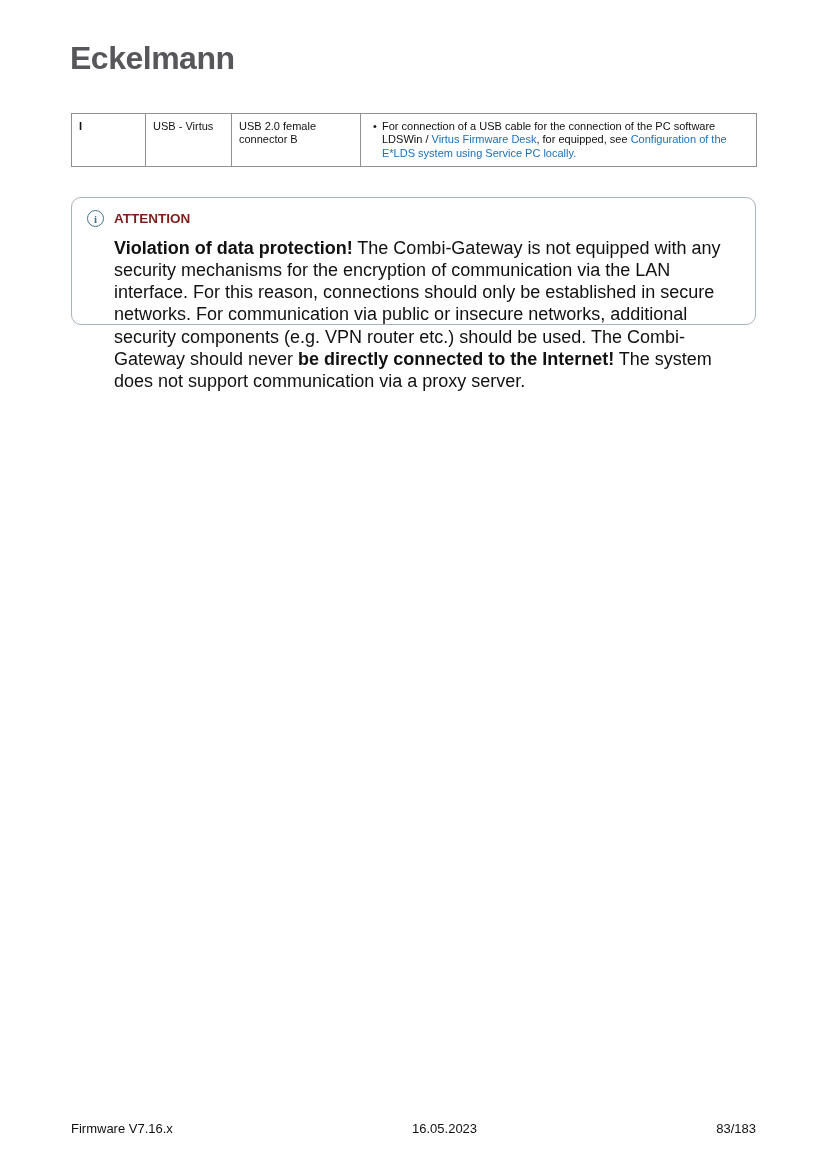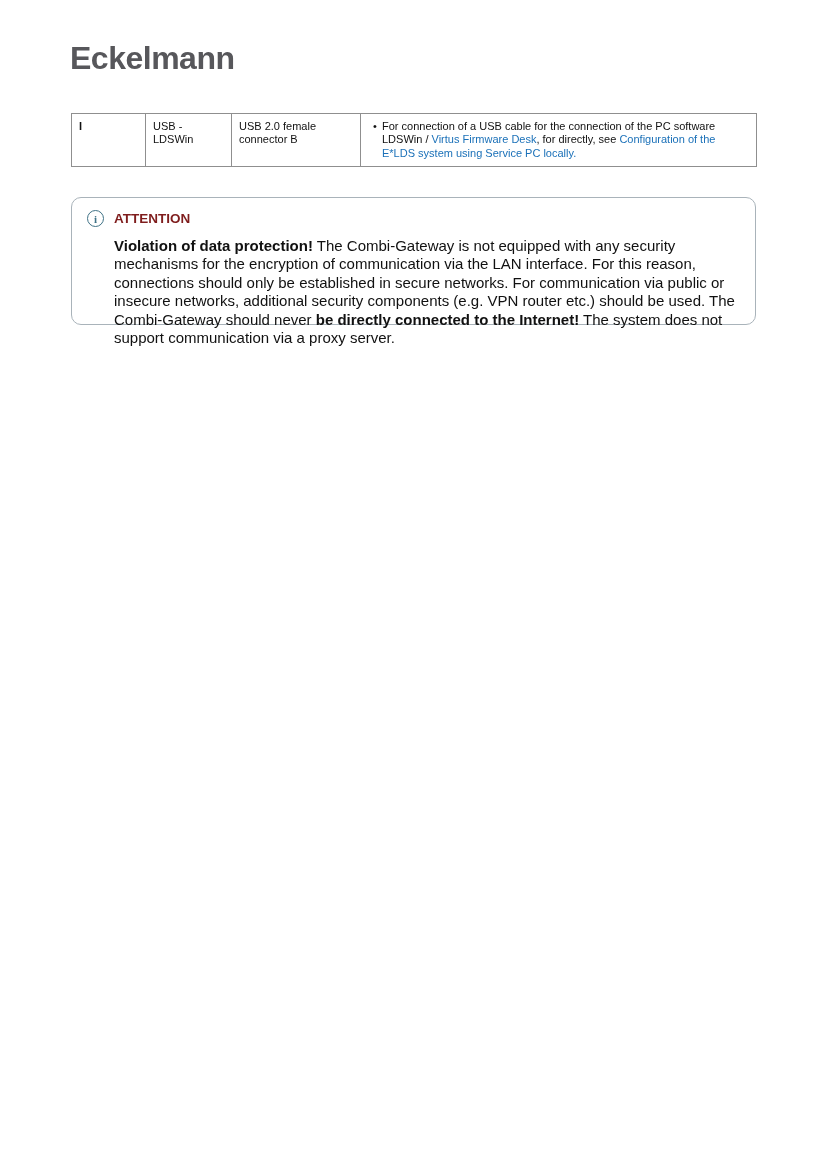--- a/index.html
+++ b/index.html
@@ -58,21 +58,21 @@
     font-size: 11px; font-weight: bold;
     display: flex; align-items: center; justify-content: center;
     font-family: "Liberation Serif", serif;
   }
   .attention-title {
     position: absolute; left: 42px; top: 13px;
     font-size: 13.5px; font-weight: bold; color: #7f1d1d;
   }
   .attention-body {
     position: absolute; left: 42px; top: 39px; width: 626px;
-    font-size: 15px; line-height: 1.23; color: #111;
+    font-size: 18px; line-height: 1.23; color: #111;
   }
 
   .seg-bold { font-weight: bold; }
   .seg-link { color: #1a70b8; cursor: pointer; }
 
   .footer {
     position: absolute; left: 71px; top: 1121px; width: 685px;
     display: flex; justify-content: space-between;
     font-size: 13px; color: #111;
   }
@@ -81,33 +81,38 @@
 <body>
 
 <div class="page">
 
   <div class="logo">Eckelmann</div>
 
   <table class="spec-table">
     <tbody>
         <tr>
       <td class="col1">I</td>
-      <td class="col2">USB - LDSWin</td>
+      <td class="col2">USB - Virtus</td>
       <td class="col3">USB 2.0 female connector B</td>
       <td class="col4">
         <div class="bullet-item">
           <span class="bullet-glyph">•</span>
-          <span class="bullet-text"><span>For connection of a USB cable for the connection of the PC software LDSWin / </span><span class="seg-link">Virtus Firmware Desk</span><span>, for directly, see </span><span class="seg-link">Configuration of the E*LDS system using Service PC locally.</span></span>
+          <span class="bullet-text"><span>For connection of a USB cable for the connection of the PC software LDSWin / </span><span class="seg-link">Virtus Firmware Desk</span><span>, for equipped, see </span><span class="seg-link">Configuration of the E*LDS system using Service PC locally.</span></span>
         </div>
       </td>
     </tr>
   </tbody>
     </table>
 
 
   <div class="attention-box">
     <div class="attention-icon">i</div>
     <div class="attention-title">ATTENTION</div>
     <div class="attention-body"><span class="seg-bold">Violation of data protection!</span><span> The Combi-Gateway is not equipped with any security mechanisms for the encryption of communication via the LAN interface. For this reason, connections should only be established in secure networks. For communication via public or insecure networks, additional security components (e.g. VPN router etc.) should be used. The Combi-Gateway should never </span><span class="seg-bold">be directly connected to the Internet!</span><span> The system does not support communication via a proxy server.</span></div>
   </div>
 
+  <div class="footer">
+    <span>Firmware V7.16.x</span>
+    <span>16.05.2023</span>
+    <span>83/183</span>
+  </div>
 
 </div>
 
 </body></html>

